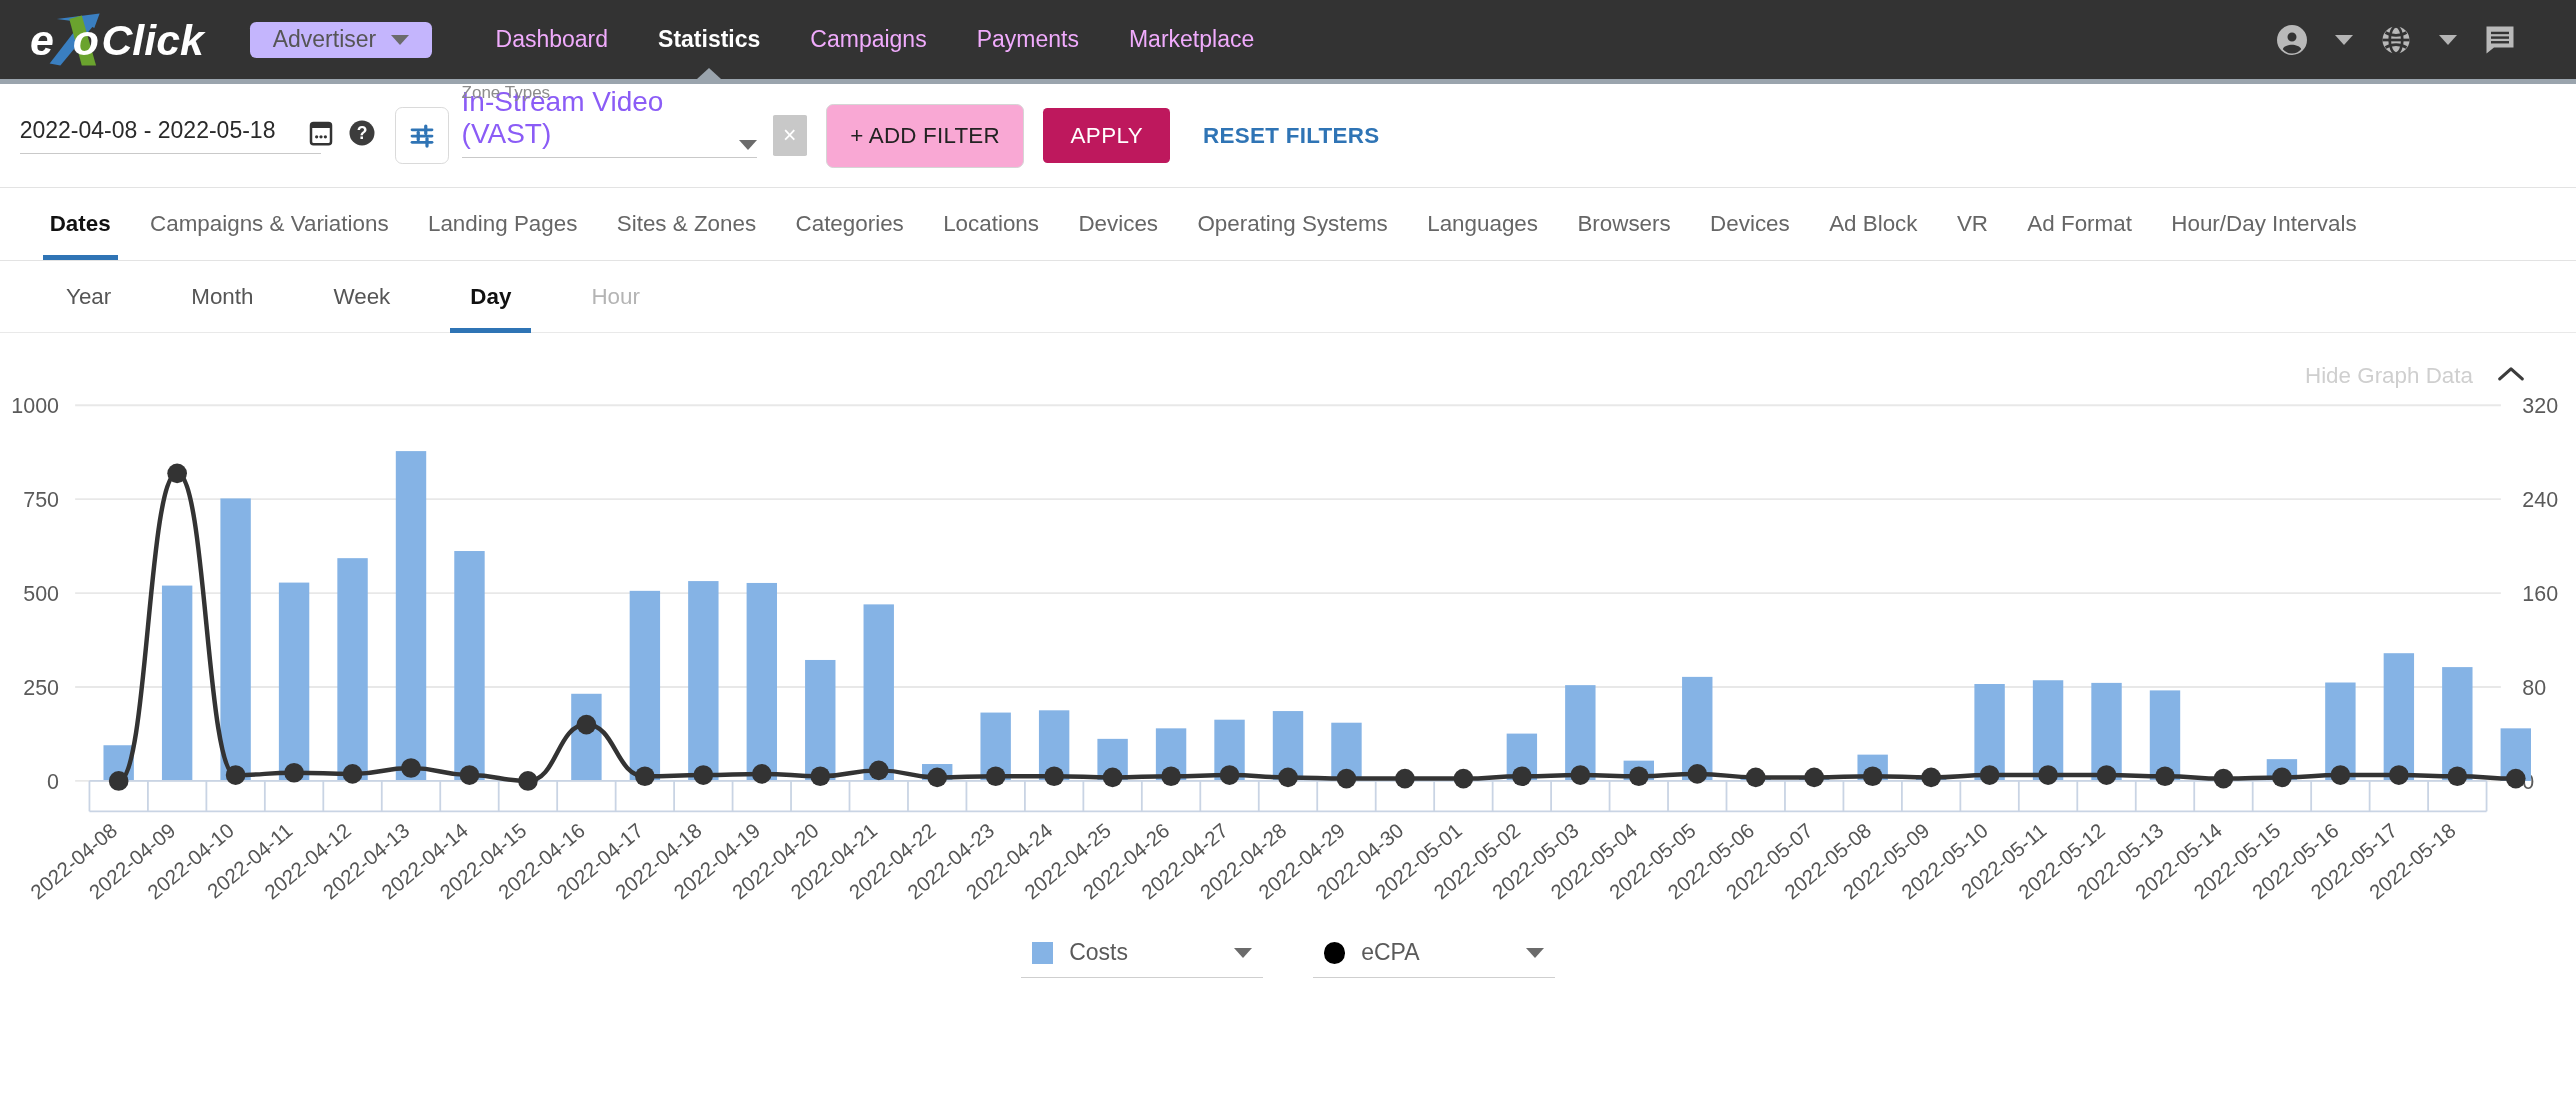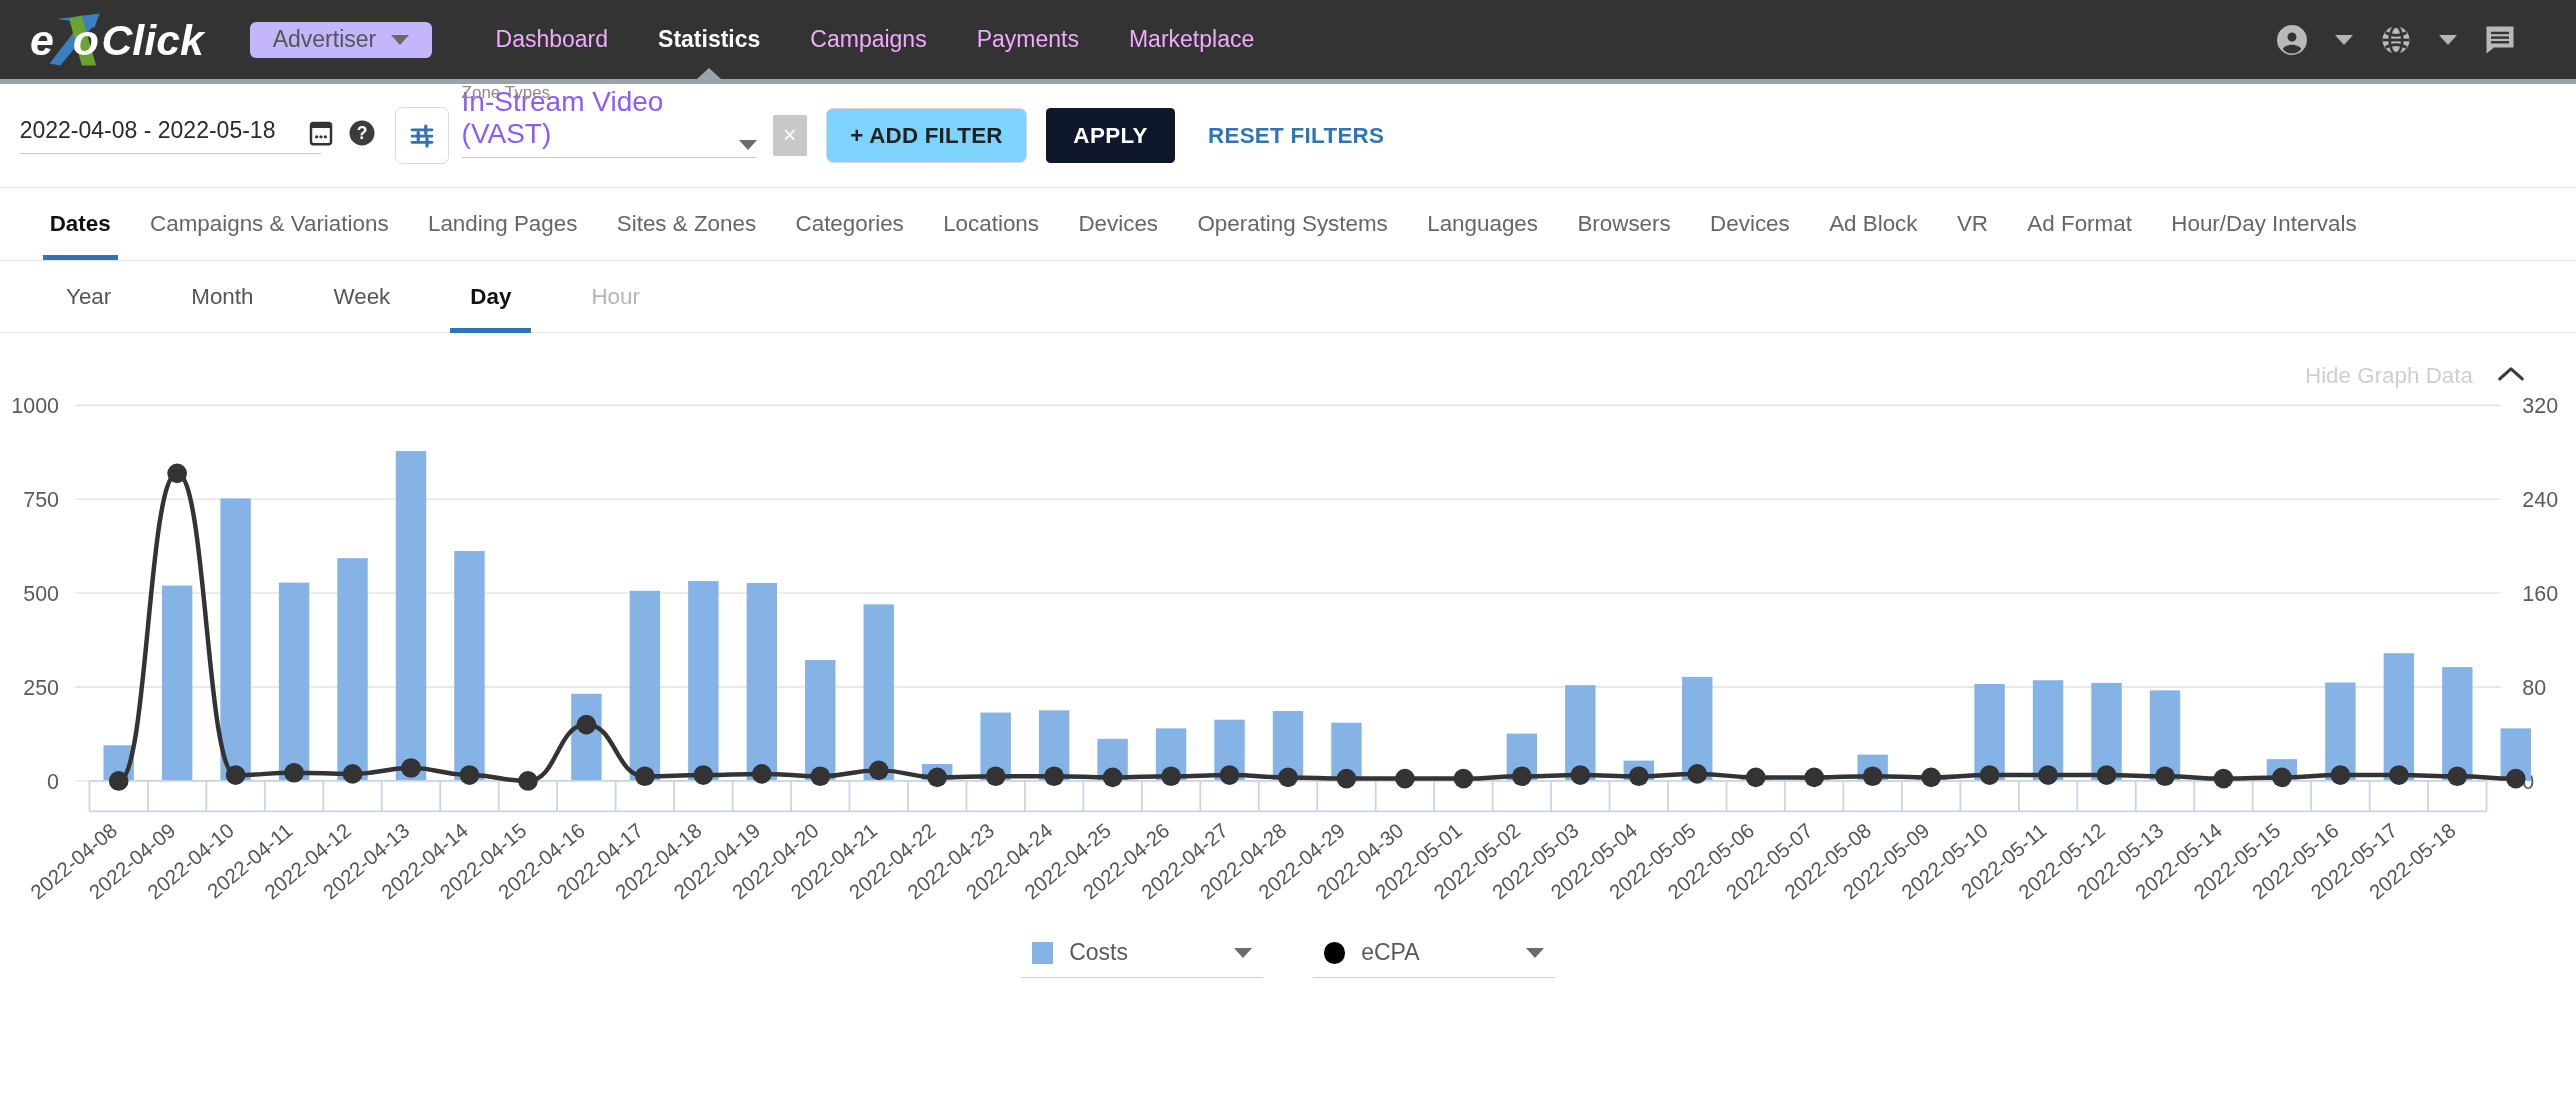--- a/index.html
+++ b/index.html
@@ -71,27 +71,27 @@
     border-bottom:0.9px solid #c9c9c9; height:45px; display:flex; align-items:flex-end;
     justify-content:space-between; padding-bottom:7.2px; cursor:pointer;
   }
   .zoneselect span{ font-size:28px; color:#8b5cf6; }
   .clear-x{
     width:34px;height:41px;background:#c8c8c8;color:#fff;display:flex;
     align-items:center;justify-content:center;font-size:23px;cursor:pointer;
     margin:0 19.7px 0 12.5px; border-radius:1.8px;
   }
   .btn-outline{
-    border:0.9px solid #d5d5d5;border-radius:7.2px;background:#7dd3fc;color:#222;
-    font-size:22.4px;font-weight:700;height:55px;padding:0 23px;cursor:pointer;
+    border:0.9px solid #d5d5d5;border-radius:7.2px;background:#f9a8d4;color:#222;
+    font-size:22.4px;font-weight:400;height:64px;padding:0 23px;cursor:pointer;
     display:flex;align-items:center; letter-spacing:0.2px;
   }
   .btn-primary{
-    background:#0f172a;color:#fff;border:none;border-radius:4.5px;
-    font-size:22.4px;font-weight:700;height:55px;padding:0 27px;cursor:pointer;
+    background:#be185d;color:#fff;border:none;border-radius:4.5px;
+    font-size:22.4px;font-weight:400;height:55px;padding:0 27px;cursor:pointer;
     display:flex;align-items:center;margin-left:19.7px; letter-spacing:0.4px;
   }
   .btn-link{
     color:#2f74b5;font-size:22.4px;font-weight:700;background:none;border:none;
     cursor:pointer;margin-left:27px; letter-spacing:0.3px;
   }
 
   
   .maintabs{
     display:flex; align-items:flex-end; height:73px; padding:0 30px;

